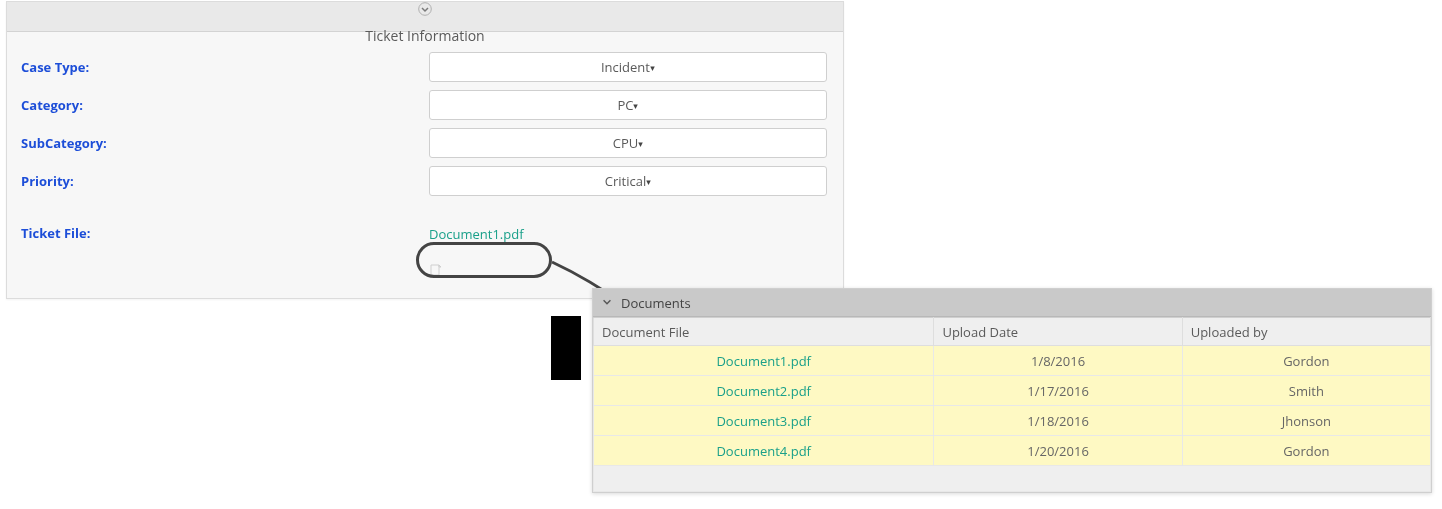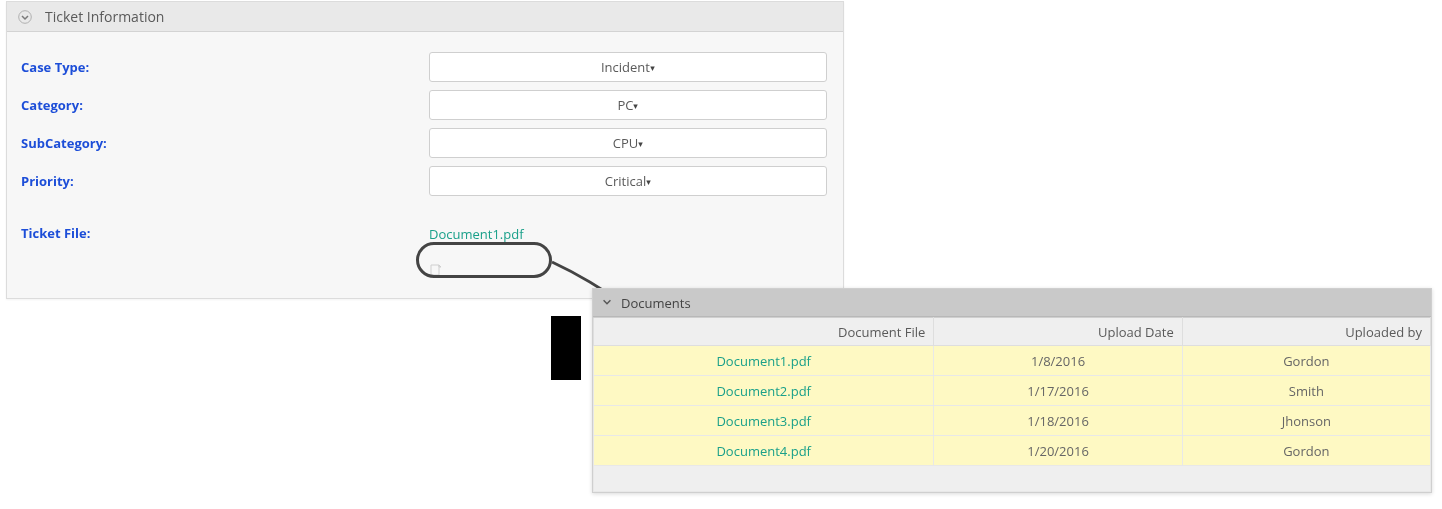--- a/index.html
+++ b/index.html
@@ -7,21 +7,21 @@
   .canvas{position:relative;width:1442px;height:509px}
 
   
   .panel{
     position:absolute;left:6px;top:1px;width:838px;
     border:1px solid #dcdcdc;background:#f7f7f7;
     box-shadow:0 1px 2px rgba(0,0,0,.05);
   }
   .panel-header{
     height:30px;background:#e9e9e9;border-bottom:1px solid #d3d3d3;
-    display:flex;align-items:center;gap:10px;padding:0 8px;color:#555;
+    display:flex;align-items:center;gap:10px;padding:0 8px;color:#555;flex-direction:column;
   }
   .chev{
     width:20px;height:20px;border-radius:50%;
     display:flex;align-items:center;justify-content:center;
     color:#7a7a7a;font-size:12px;cursor:pointer;
   }
   .panel-title{font-size:14px;color:#5a5a5a}
   .panel-body{padding:16px 14px 18px}
   .form-row{display:flex;align-items:center;min-height:38px}
   .form-label{width:408px;font-weight:700;color:#1d4ed8;font-size:13px}
@@ -52,21 +52,21 @@
   .docs-panel{
     position:absolute;left:592px;top:288px;width:840px;
     border:1px solid #cfcfcf;box-shadow:0 1px 4px rgba(0,0,0,.15);background:#fef9c3;
   }
   .docs-header{
     height:28px;background:#c9c9c9;border-bottom:1px solid #b8b8b8;
     display:flex;align-items:center;gap:8px;padding:0 8px;color:#444;font-size:13px;
   }
   .docs-table{width:100%;border-collapse:collapse;font-size:13px}
   .docs-table th{
-    background:#efefef;font-weight:400;color:#5a5a5a;text-align:right;
+    background:#efefef;font-weight:400;color:#5a5a5a;text-align:left;
     border:1px solid #dedede;border-top:1px solid #cfcfcf;height:28px;padding:0 8px;
   }
   .docs-table td{
     border:1px solid #e8e8e8;height:30px;text-align:center;padding:0 8px;color:#666;
   }
   .docs-table td.file a{color:#1aa08a;text-decoration:none}
   .docs-table .footer-row td{background:#efefef;height:26px;border-top:1px solid #dedede}
   .col-file{width:340px}
   .col-date{width:248px}
   .col-user{width:248px}

